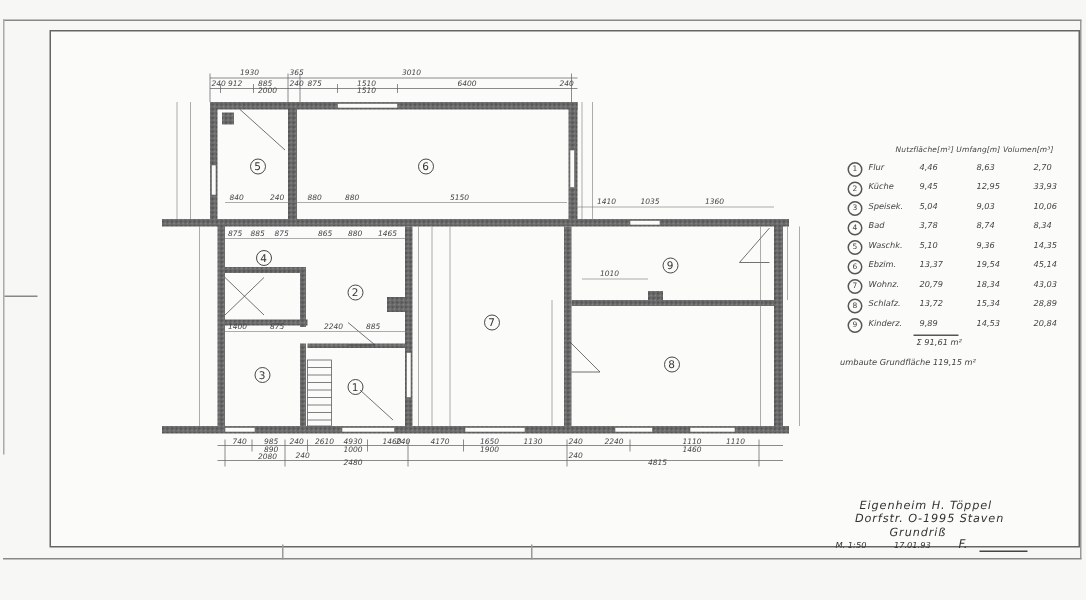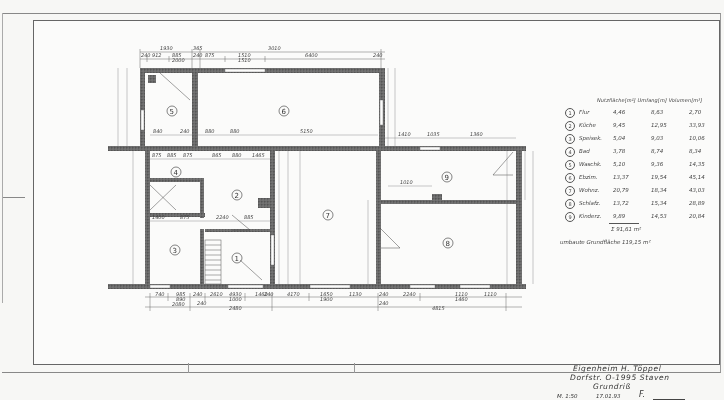--- a/index.html
+++ b/index.html
@@ -20,21 +20,21 @@
   .legend .num { position:absolute; left:0; top:0; width:8px; height:8px; border:1px solid #555; border-radius:50%;
          font-size:5px; line-height:8px; text-align:center; font-style:normal; }
   .legend .name { position:absolute; left:14px; top:1px; }
   .legend .c1 { position:absolute; left:48px; top:1px; }
   .legend .c2 { position:absolute; left:86px; top:1px; }
   .legend .c3 { position:absolute; left:124px; top:1px; }
   .legend .sum { position:absolute; left:46px; top:138px; }
   .legend .sumline { position:absolute; left:44px; top:137px; width:30px; height:1px; background:#555; }
   .legend .gross { position:absolute; left:-5px; top:151px; white-space:nowrap; }
   .title-block { position:absolute; left:573px; top:332px; font-style:italic; color:#333; font-size:7.5px; line-height:9px; }
-  .title-block div { white-space:nowrap;margin-top:32px; }
+  .title-block div { white-space:nowrap; }
   .tb-l1 { position:absolute; left:0; top:0; letter-spacing:0.6px; }
   .tb-l2 { position:absolute; left:-3px; top:9px; letter-spacing:0.6px; }
   .tb-l3 { position:absolute; left:20px; top:18px; letter-spacing:0.6px;text-align:right; }
   .tb-scale { position:absolute; left:-16px; top:28px; font-size:5.5px; }
   .tb-date { position:absolute; left:23px; top:28px; font-size:5.5px; }
   .tb-sign { position:absolute; left:66px; top:26px; font-size:8px; }
   .sign-line { position:absolute; left:80px; top:35px; width:32px; height:1px; background:#444; }
   .room-label { font-size:7px; fill:#333; }
 </style>
 </head>

